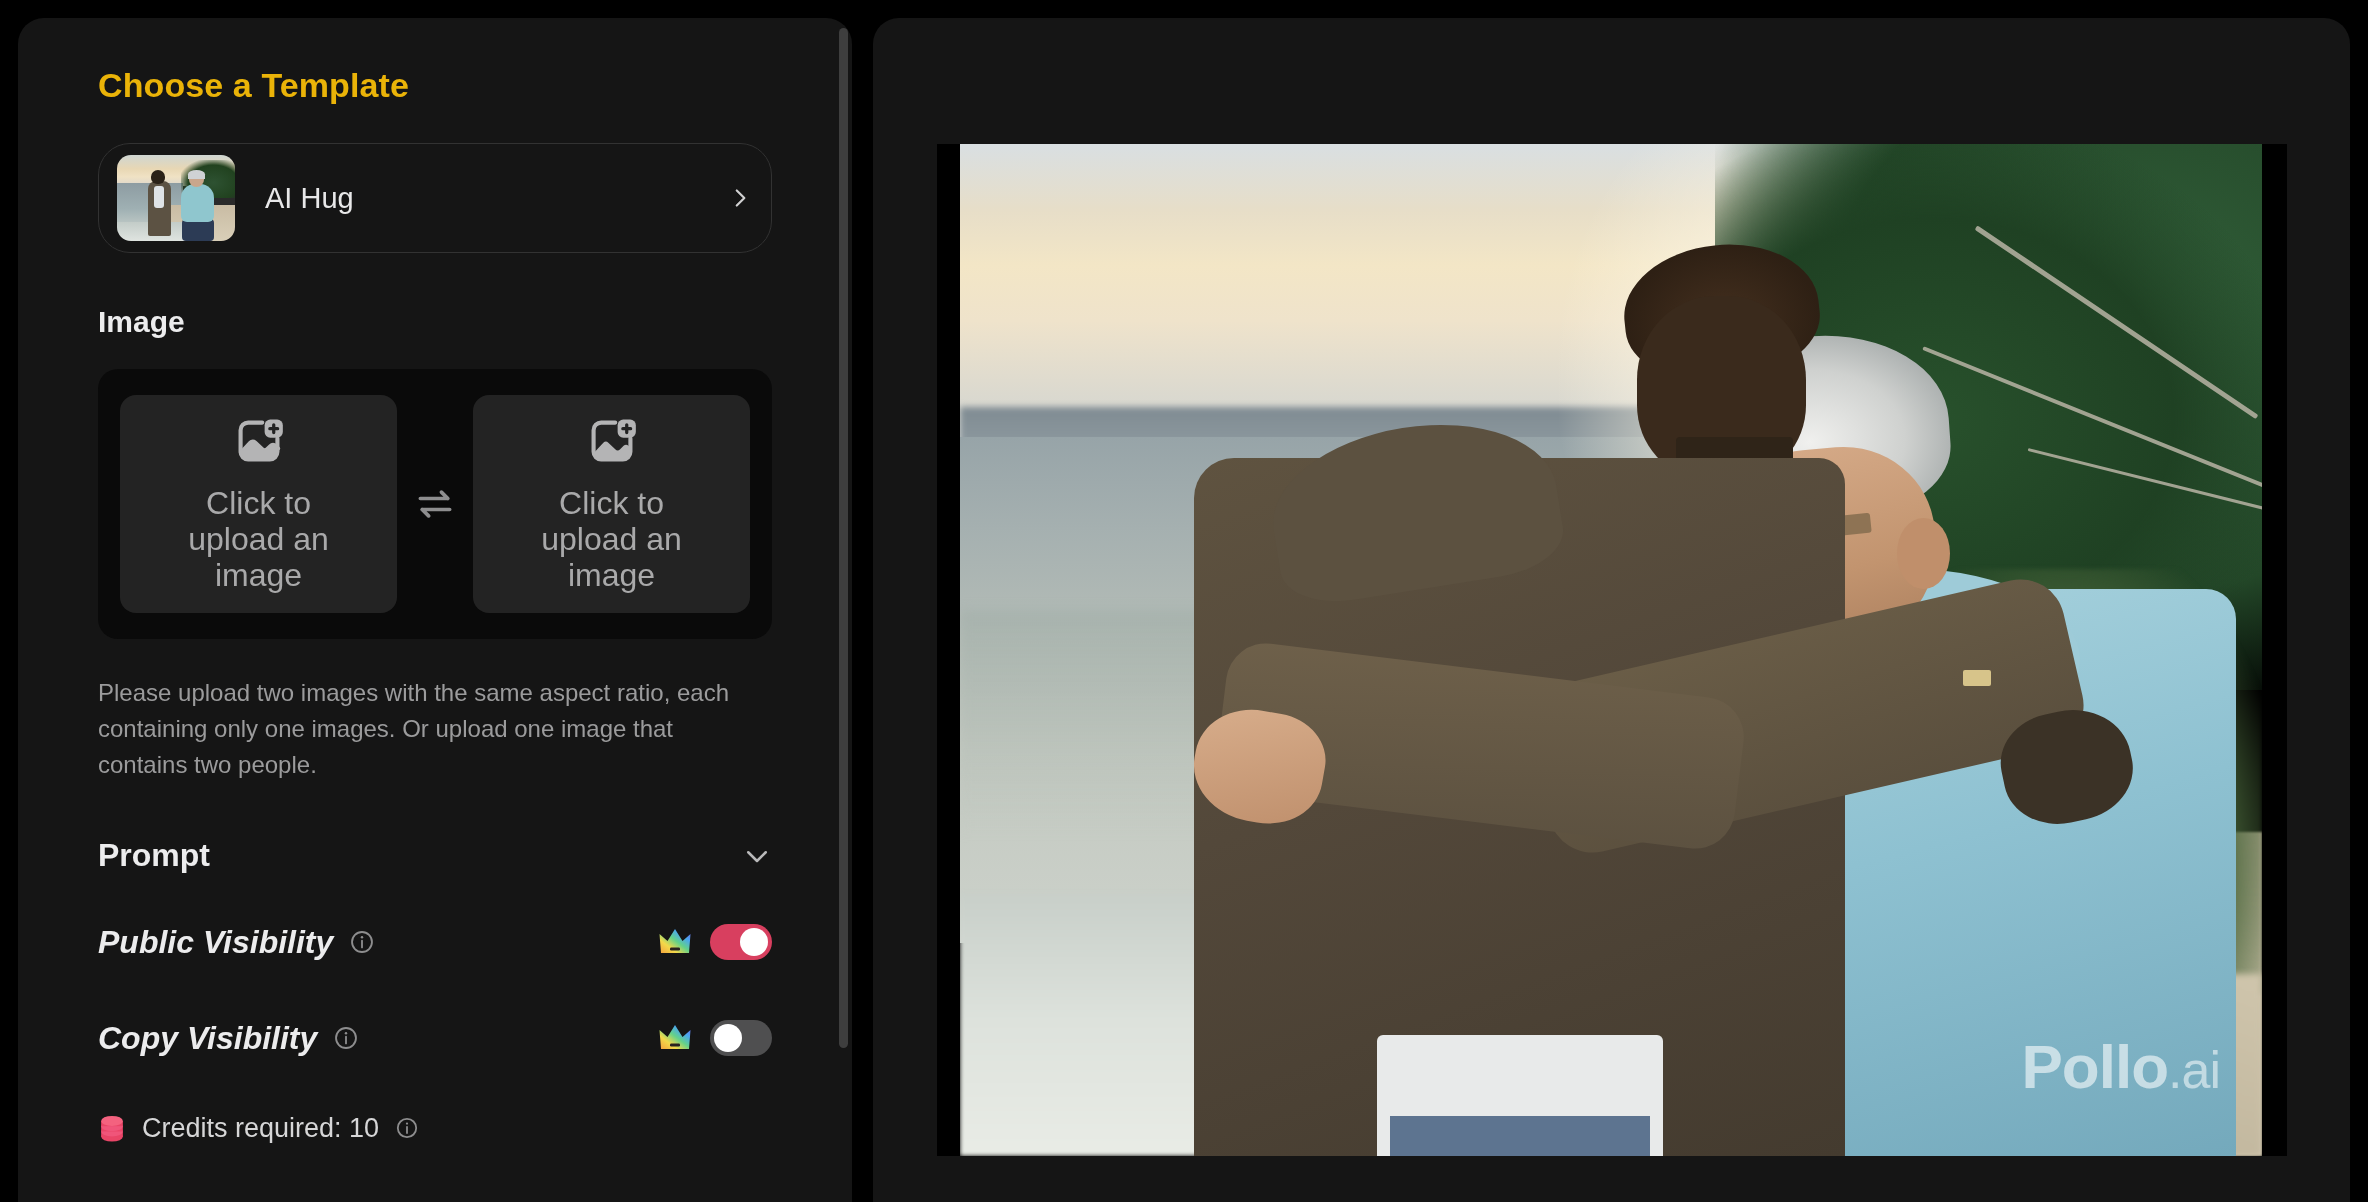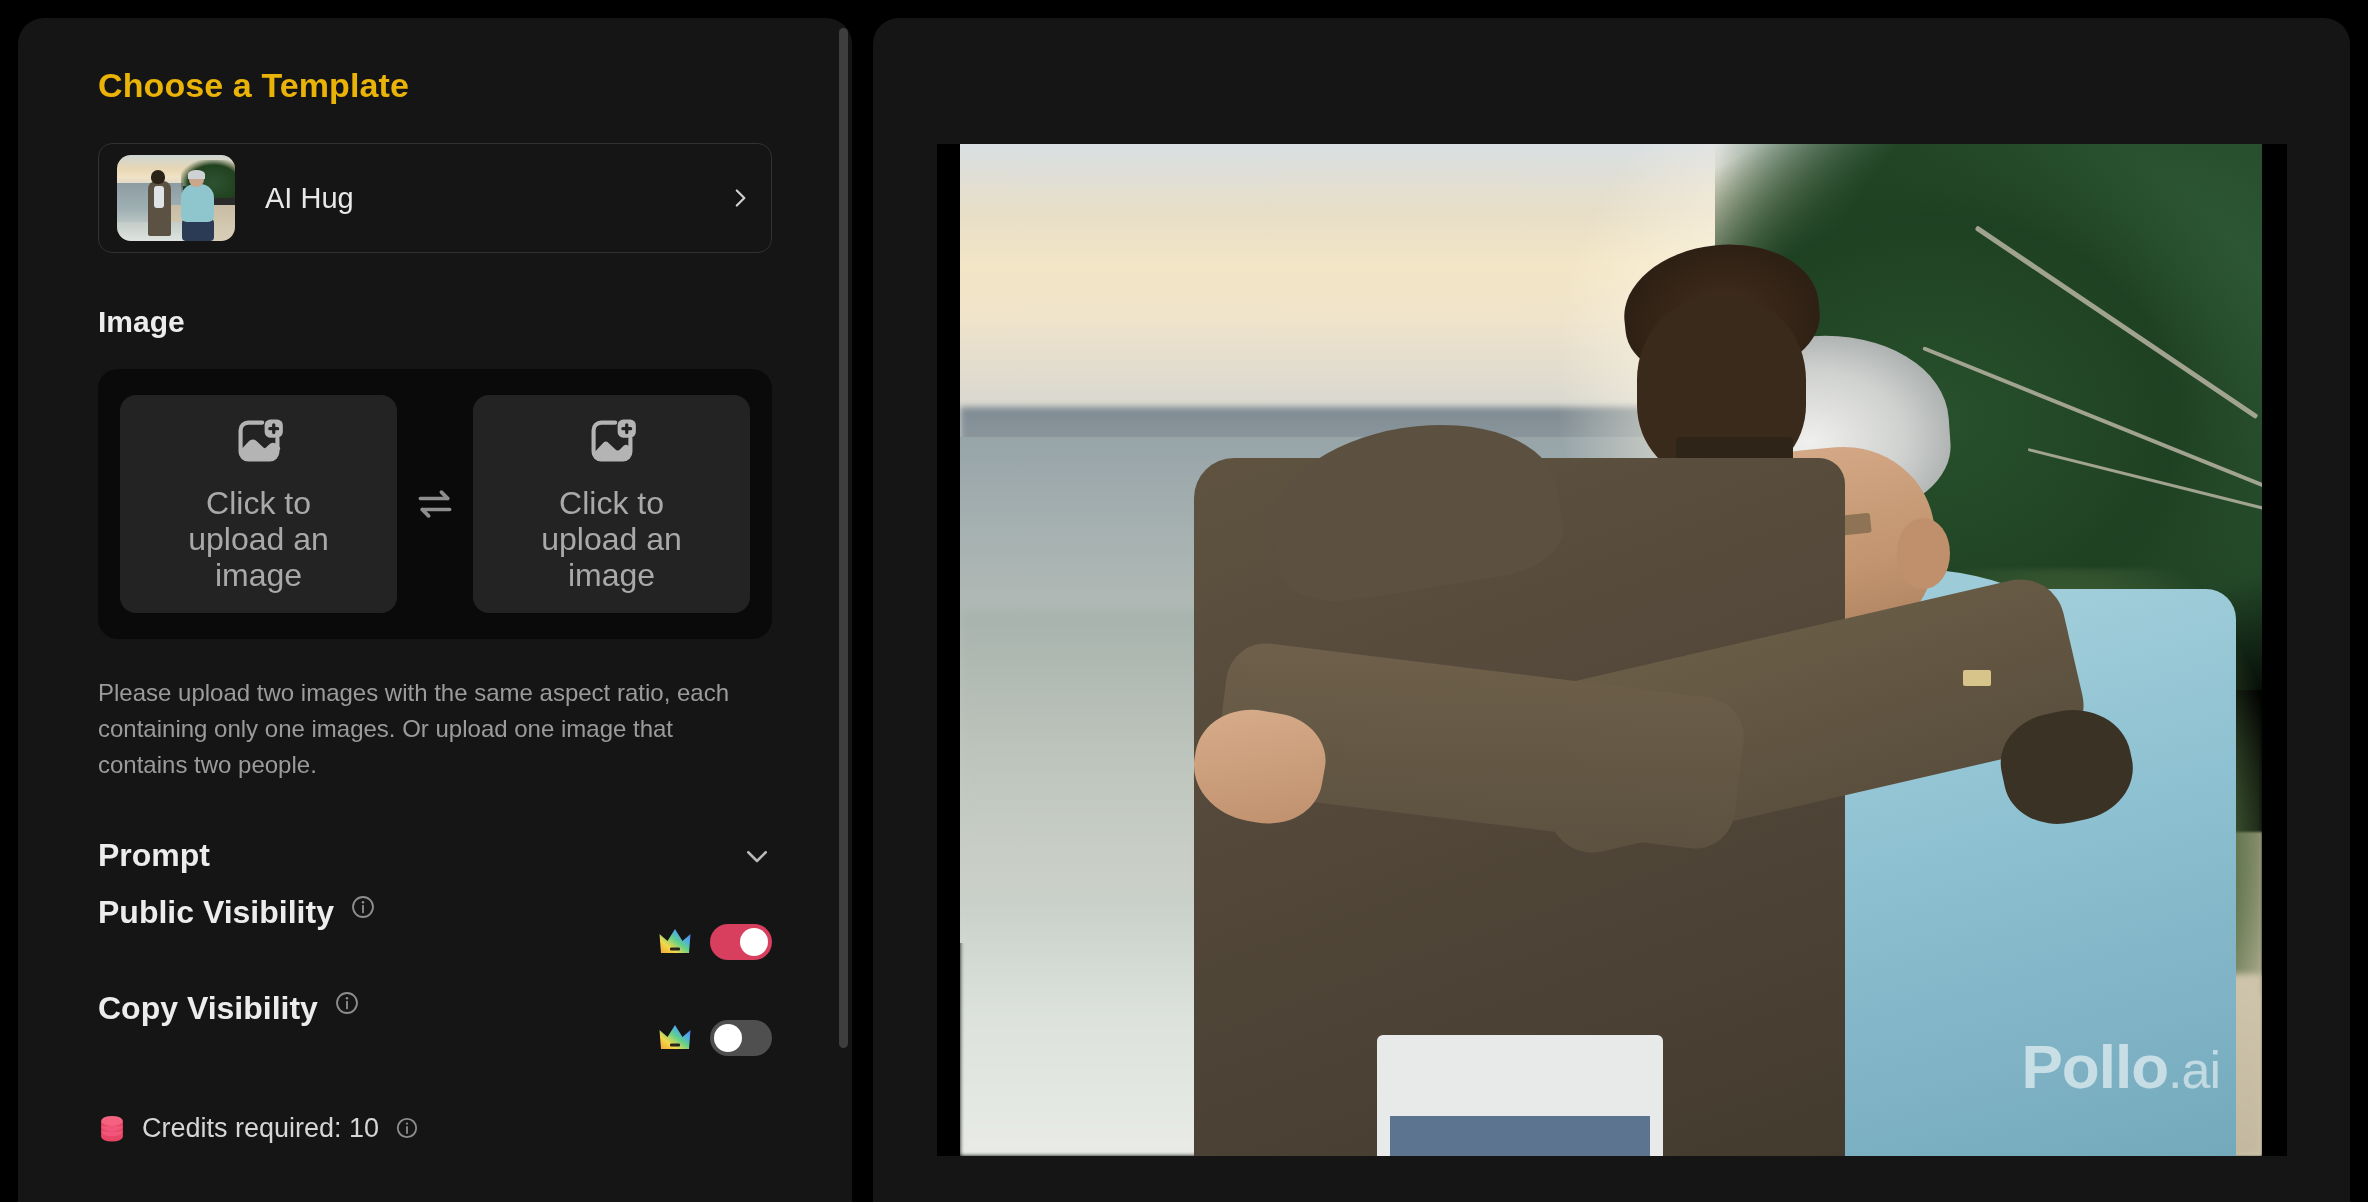--- a/index.html
+++ b/index.html
@@ -44,21 +44,21 @@
     color: #eab308;
     letter-spacing: 0.1px;
     margin-left: 80px;
   }
 
   
   .template-card {
     margin: 38px 80px 0 80px;
     height: 110px;
     border: 1.5px solid #323232;
-    border-radius: 14px;
+    border-radius: 32px;
     display: flex;
     align-items: center;
     padding: 0 18px 0 18px;
     cursor: pointer;
     background: #151515;
   }
 
   .thumb {
     width: 118px;
     height: 86px;
@@ -197,21 +197,23 @@
     font-size: 32px;
     font-weight: 700;
     color: #ececed;
   }
   .chev-down { width: 30px; height: 30px; }
 
   
   .toggle-row {
     margin: 0 80px;
     display: flex;
+    align-items: center;
     height: 96px;
+    font-style: italic;
   }
   .toggle-row.first { margin-top: 20px; }
 
   .toggle-label {
     font-size: 32px;
     font-weight: 700;
     color: #ececed;
   }
   .info-icon { width: 26px; height: 26px; margin-left: 16px; cursor: pointer; }
 

